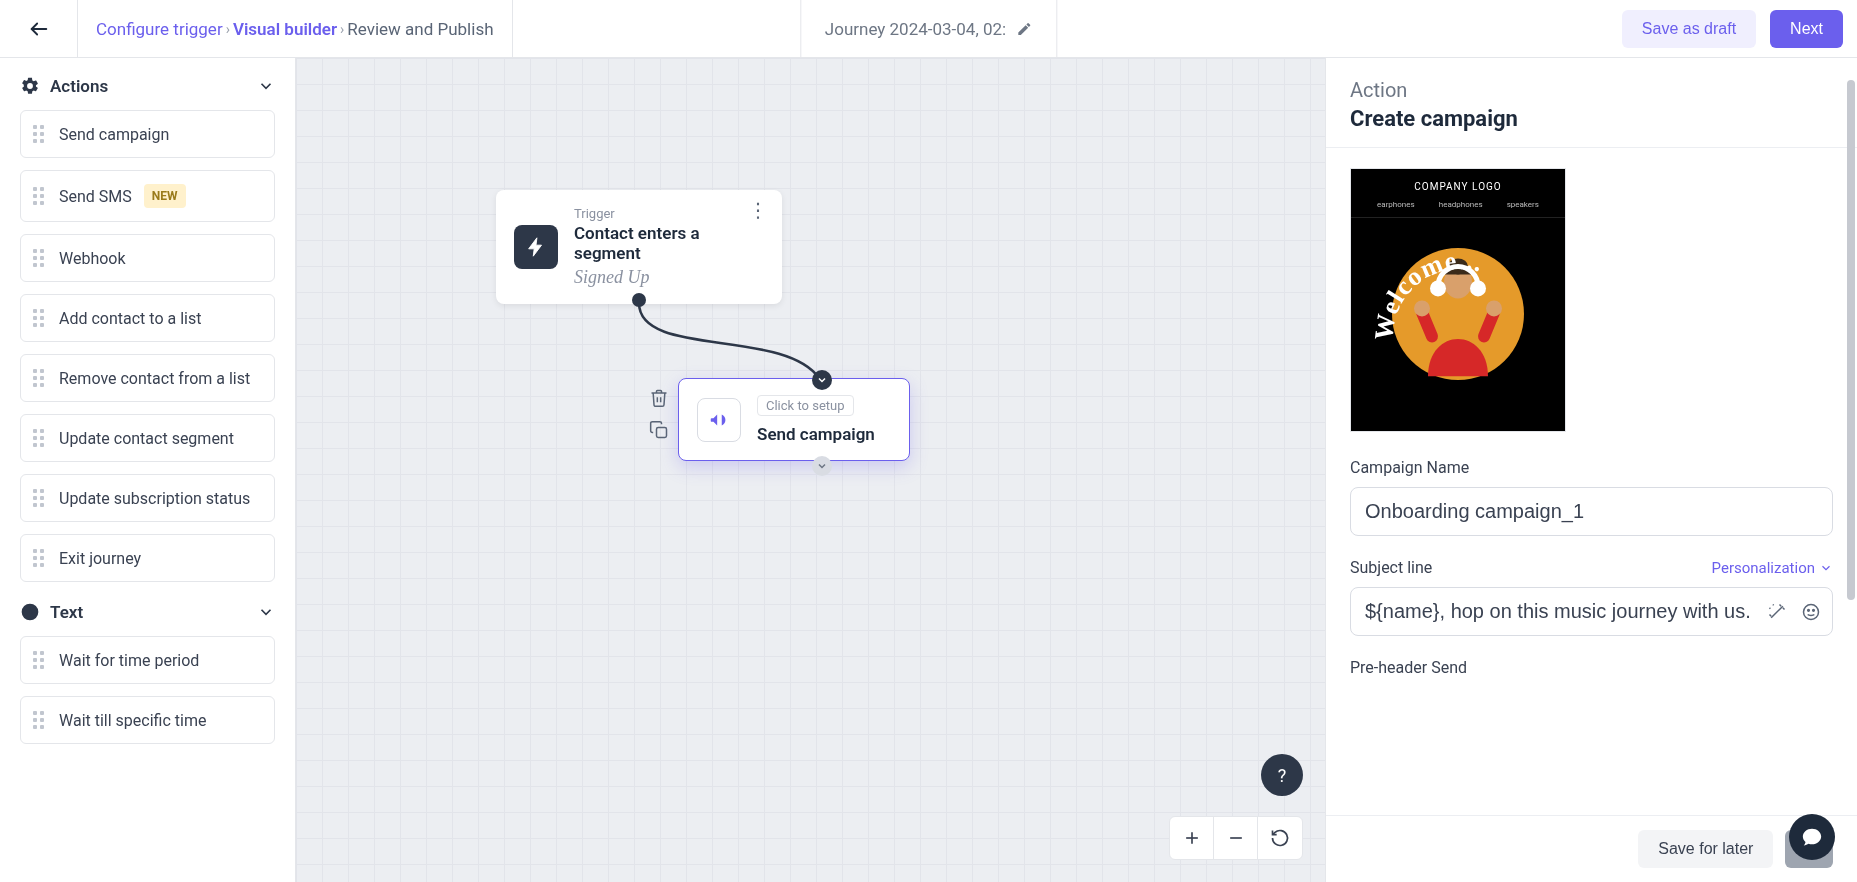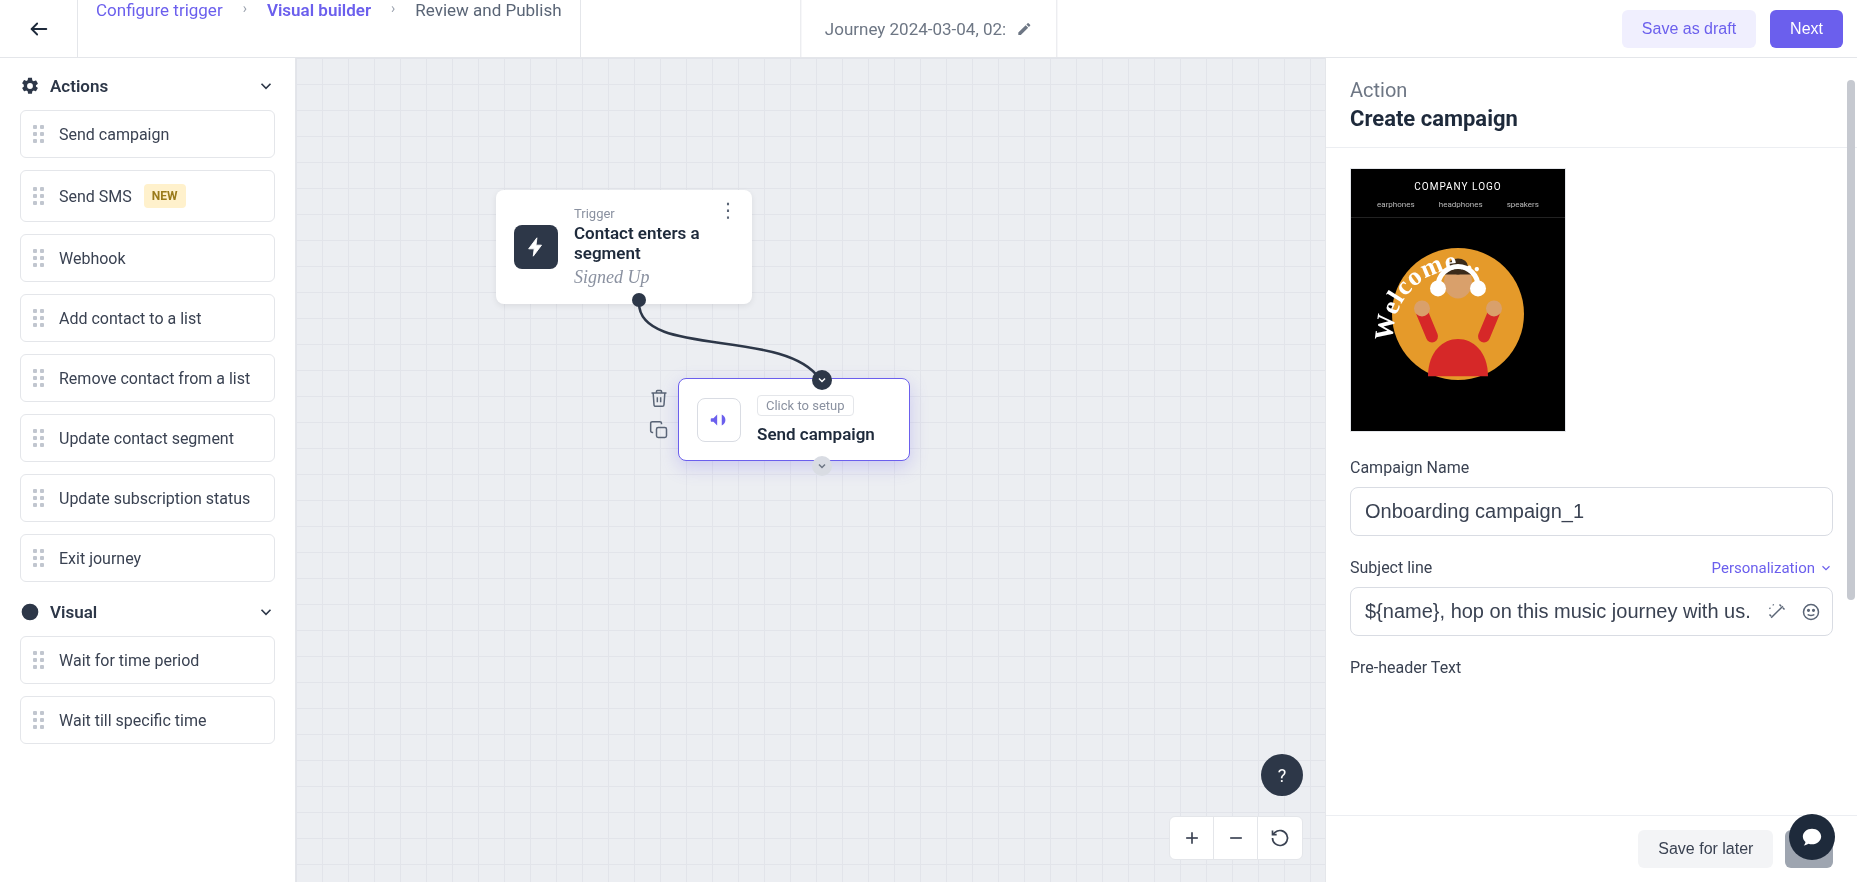--- a/index.html
+++ b/index.html
@@ -27,22 +27,23 @@
     width: 78px;
     display: flex;
     align-items: center;
     justify-content: center;
     border-right: 1px solid #e4e6ea;
     cursor: pointer;
   }
   .back-cell svg { width: 22px; height: 22px; stroke: #1e2a3b; }
   .breadcrumb-cell {
     display: flex;
+    align-items: center;
     padding: 0 18px;
-    gap: 20px;
+    gap: 3px;
     border-right: 1px solid #e4e6ea;
     min-width: 395px;
   }
   .breadcrumb-cell .crumb { color: #6b5fed; font-size: 17px; cursor: pointer; }
   .breadcrumb-cell .crumb.active { font-weight: 600; }
   .breadcrumb-cell .crumb.muted { color: #5a6576; cursor: default; }
   .breadcrumb-cell .sep { color: #9aa1ad; font-size: 14px; }
   .title-cell {
     position: absolute;
     left: 50%;
@@ -161,21 +162,21 @@
   .node {
     position: absolute;
     background: #fff;
     border-radius: 8px;
     box-shadow: 0 2px 6px rgba(0,0,0,0.08);
     display: flex;
     align-items: center;
     padding: 16px 18px;
     gap: 16px;
   }
-  .node.trigger { left: 200px; top: 132px; width: 256px; }
+  .node.trigger { left: 200px; top: 132px; width: 286px; }
   .node.action-node {
     left: 382px; top: 320px; width: 232px;
     border: 1.5px solid #6b5fed;
     box-shadow: 0 6px 18px rgba(107,95,237,0.25);
   }
   .node .node-icon {
     width: 44px; height: 44px;
     border-radius: 8px;
     display: flex;
     align-items: center;
@@ -531,21 +532,21 @@
           <i></i>
         </span>
       <span>Exit journey</span>
     </div>
 
     <div class="section-head">
       <svg class="lead" viewBox="0 0 24 24" fill="none" stroke="#2d3748" stroke-width="2">
           <circle cx="12" cy="12" r="9"></circle>
           <polyline points="12 7 12 12 15 14"></polyline>
         </svg>
-      <span>Visual</span>
+      <span>Text</span>
       <svg class="chev" viewBox="0 0 24 24" fill="none" stroke-width="2.2">
           <polyline points="6 9 12 15 18 9"></polyline>
         </svg>
     </div>
     <div class="action-card">
       <span class="grip">
           <span></span>
           <i></i>
         </span>
       <span>Wait for time period</span>
@@ -704,21 +705,21 @@
                 <circle cx="12" cy="12" r="9"></circle>
                 <circle cx="9" cy="10" r="1" fill="#5a6576"></circle>
                 <circle cx="15" cy="10" r="1" fill="#5a6576"></circle>
                 <path d="M8 15c1.5 1.5 6.5 1.5 8 0"></path>
               </svg>
           </div>
         </div>
       </div>
 
       <div class="form-group">
-        <label class="lbl">Pre-header Text</label>
+        <label class="lbl">Pre-header Send</label>
       </div>
     </div>
 
     <div class="inspector-scrollbar"></div>
 
     <div class="inspector-footer">
       <button class="btn btn-light">Save for later</button>
       <button class="btn btn-dark-disabled">N</button>
     </div>
   </div>

